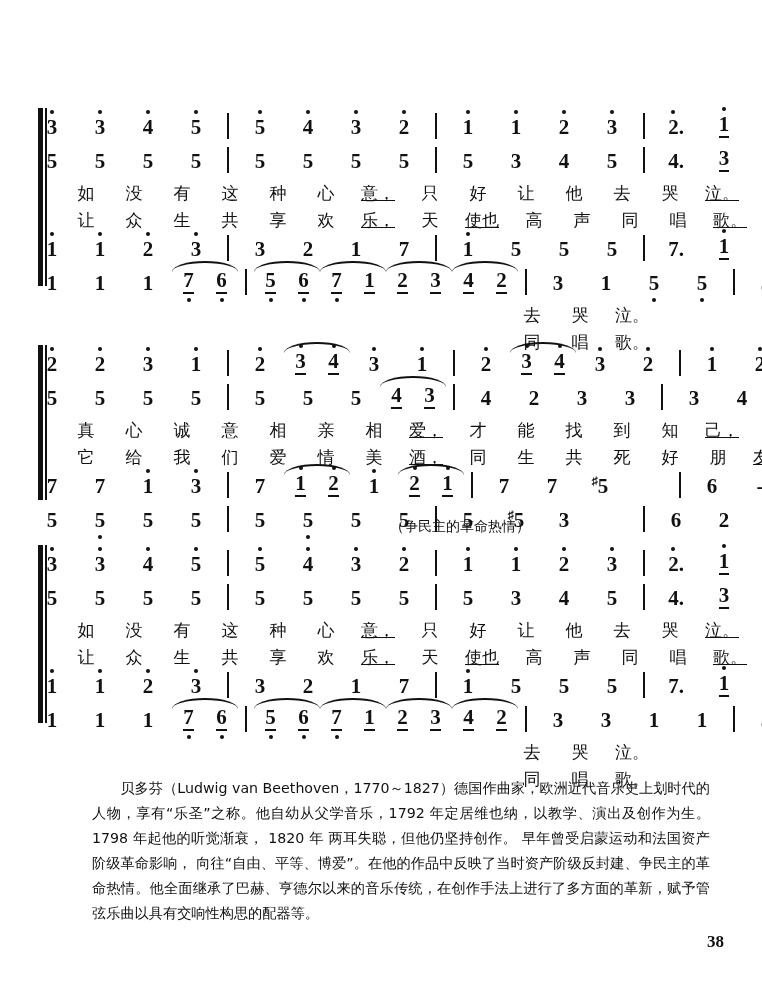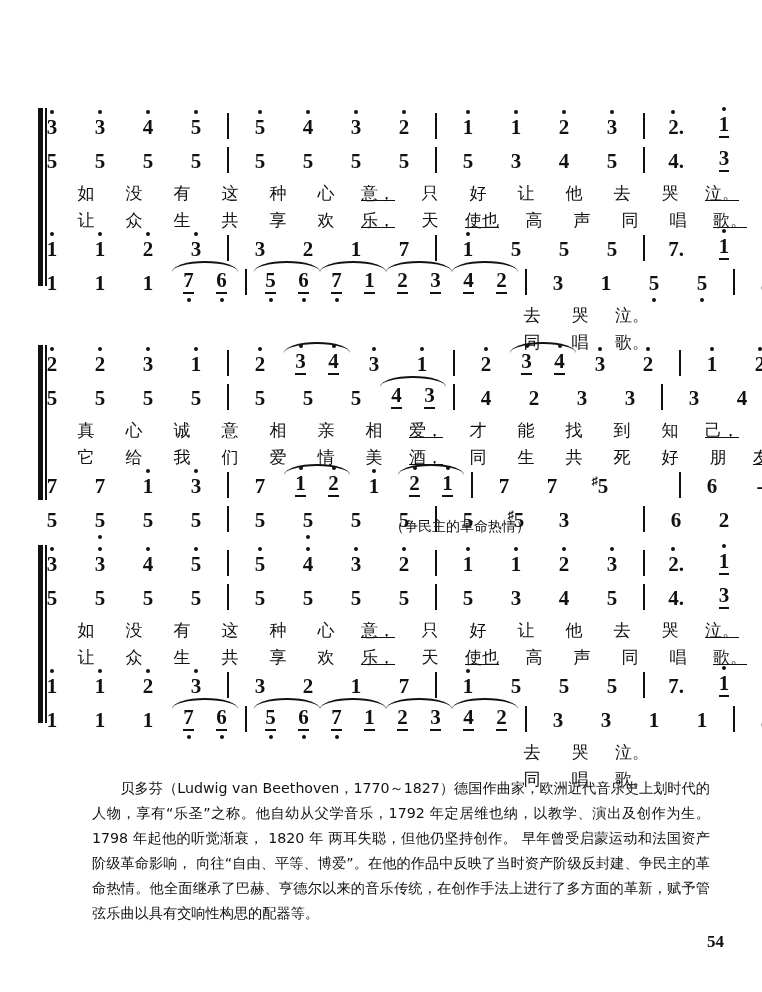--- a/index.html
+++ b/index.html
@@ -718,14 +718,14 @@
               <span class="ly" style="width: 48px;">唱</span>
               <span class="ly" style="width: 56px;">歌。</span>
             </div>
           </div>
       </div>
     </div>
   </div>
 
   <p class="bio">贝多芬（Ludwig van Beethoven，1770～1827）德国作曲家，欧洲近代音乐史上划时代的人物，享有“乐圣”之称。他自幼从父学音乐，1792 年定居维也纳，以教学、演出及创作为生。1798 年起他的听觉渐衰， 1820 年 两耳失聪，但他仍坚持创作。 早年曾受启蒙运动和法国资产阶级革命影响， 向往“自由、平等、博爱”。在他的作品中反映了当时资产阶级反封建、争民主的革命热情。他全面继承了巴赫、亨德尔以来的音乐传统，在创作手法上进行了多方面的革新，赋予管弦乐曲以具有交响性构思的配器等。</p>
 
-  <div class="pageno">54</div>
+  <div class="pageno">38</div>
 </div>
 
 </body></html>

